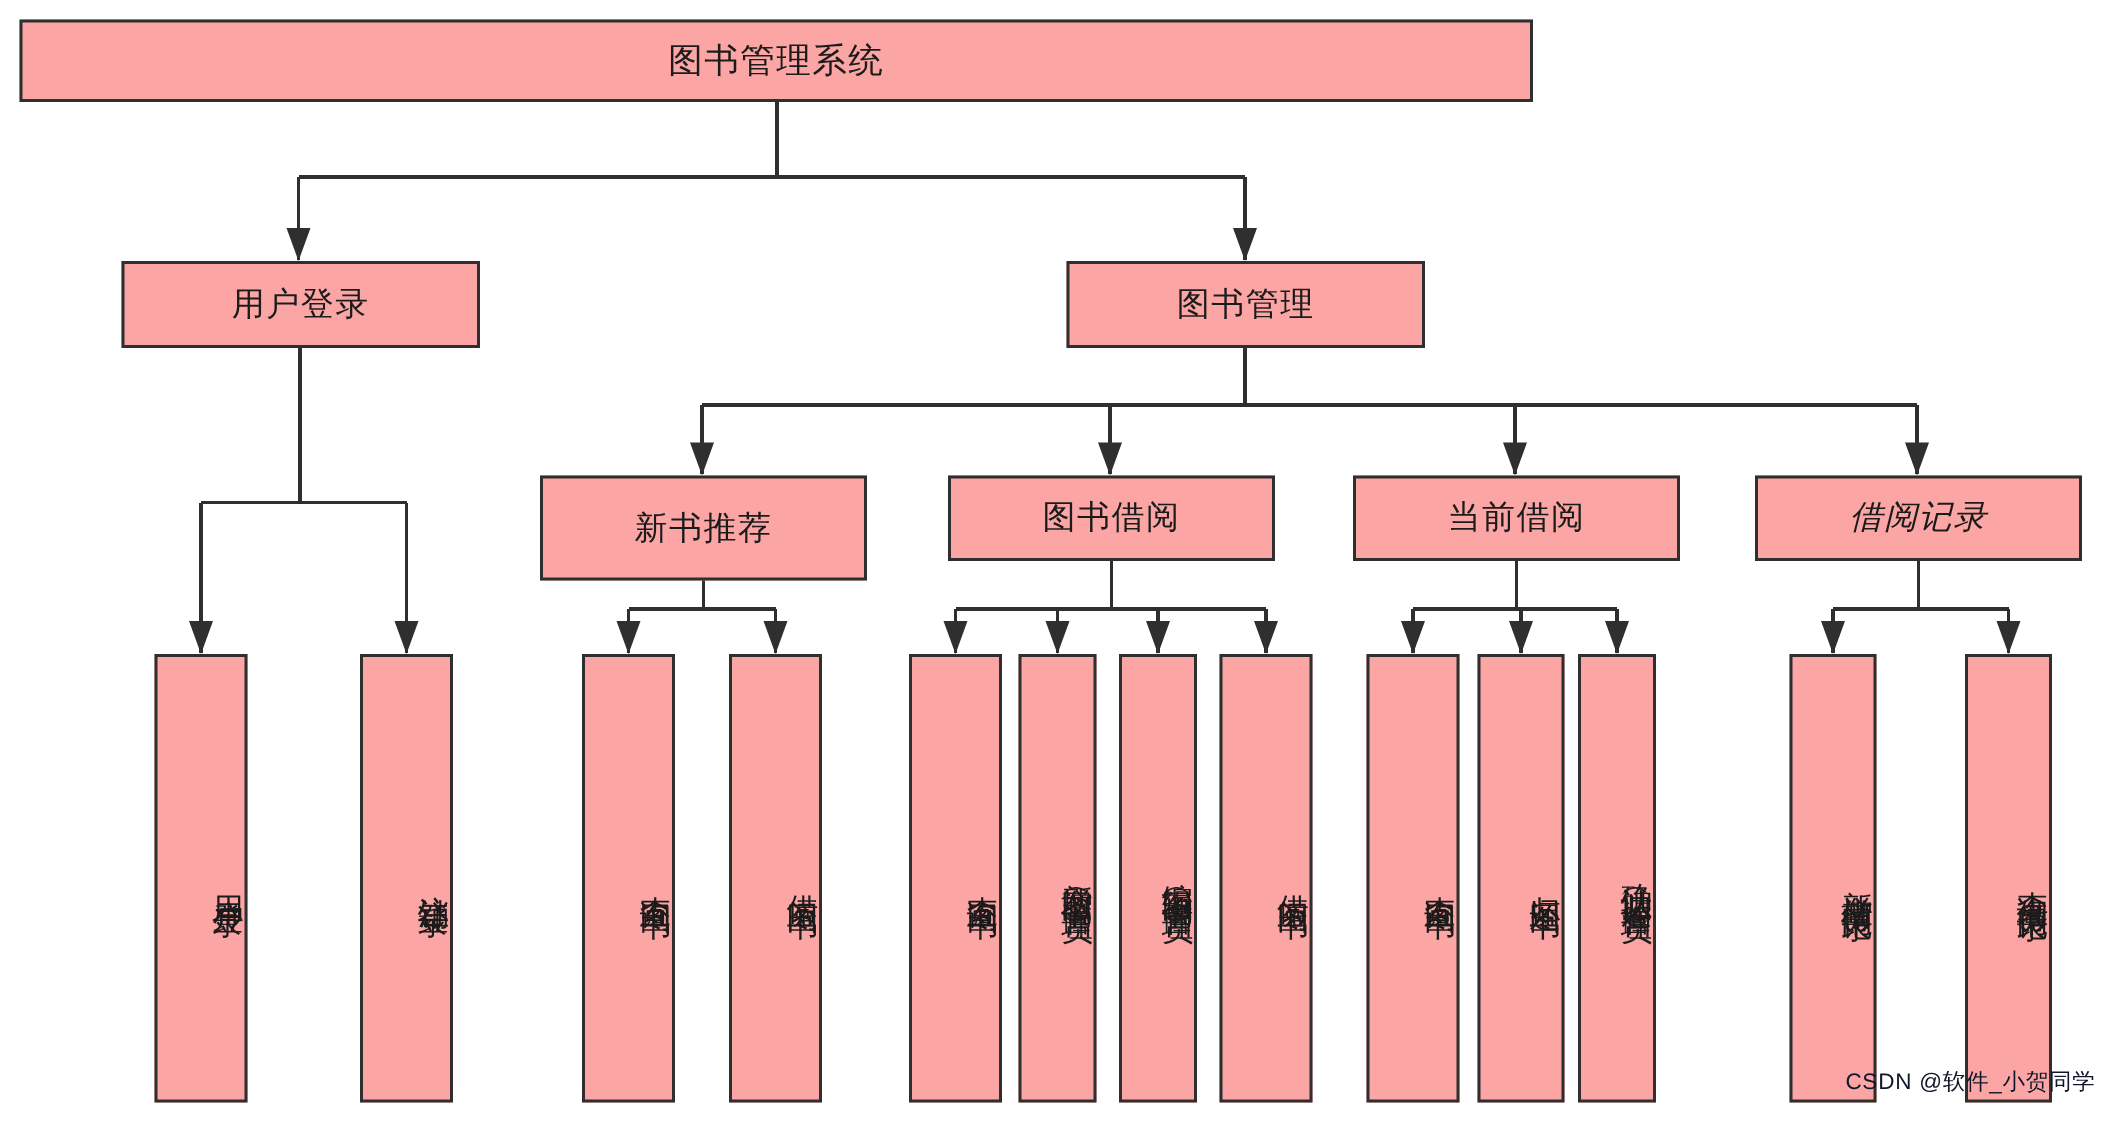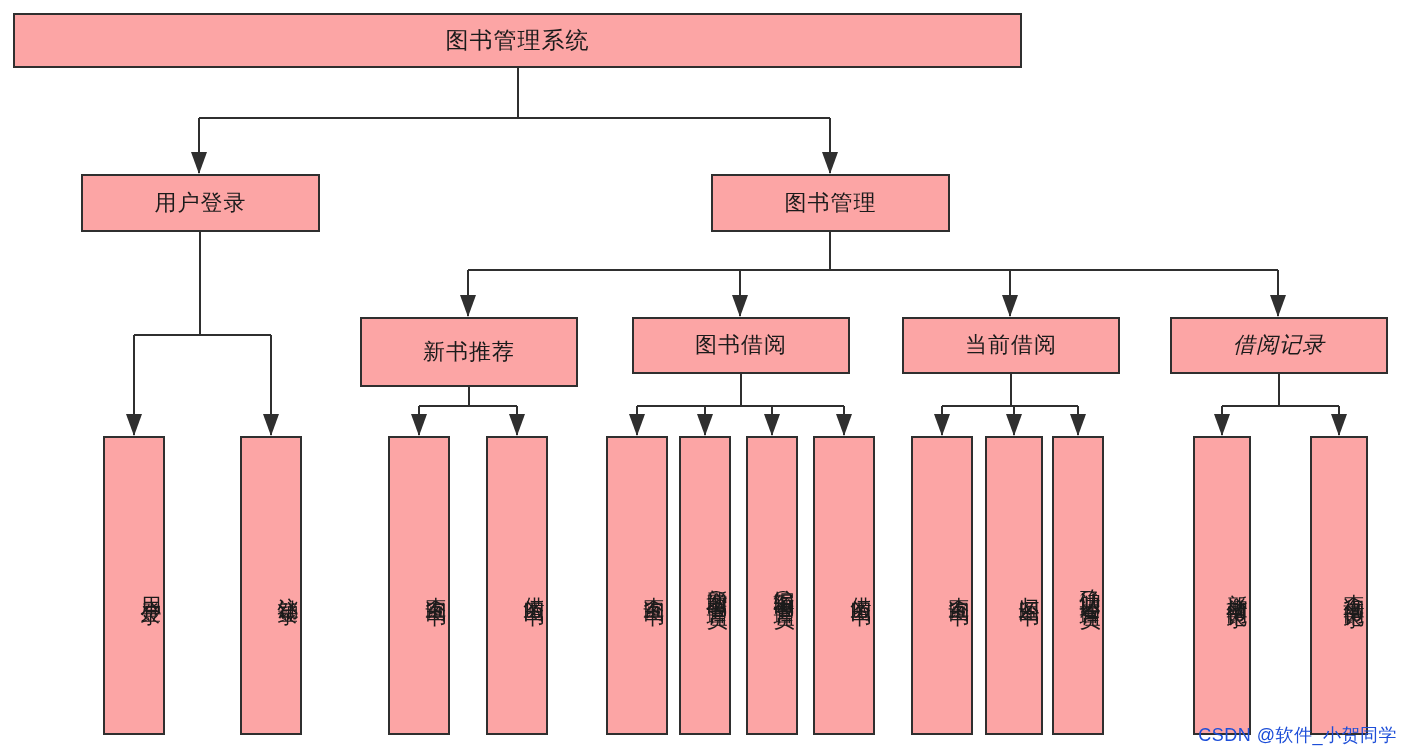--- a/index.html
+++ b/index.html
@@ -51,23 +51,23 @@
     padding-bottom: 4px;
     align-items: flex-start;
     justify-content: center;
   }
   .node.root {
     font-size: 23px;
   }
   .watermark {
     position: absolute;
     right: 8px;
-    bottom: 0;
-    font-size: 18px;
-    color: #1d4ed8;
+    bottom: 16px;
+    font-size: 15px;
+    color: #0f172a;
     letter-spacing: 0.5px;
     white-space: nowrap;
   }
 </style>
 </head>
 <body>
 
 <div id="canvas">
   <svg id="wires" viewBox="0 0 1405 747" width="1405" height="747" aria-hidden="true">
       <g></g>

